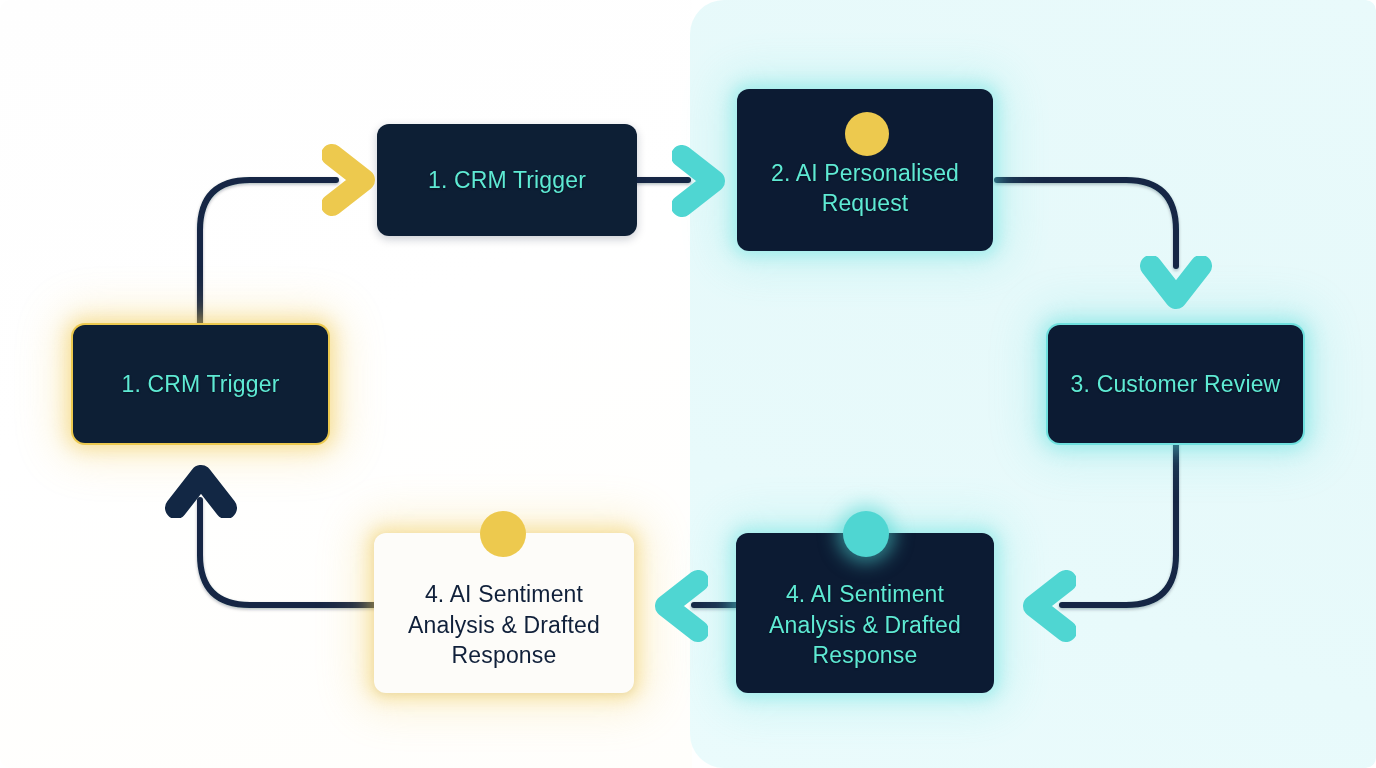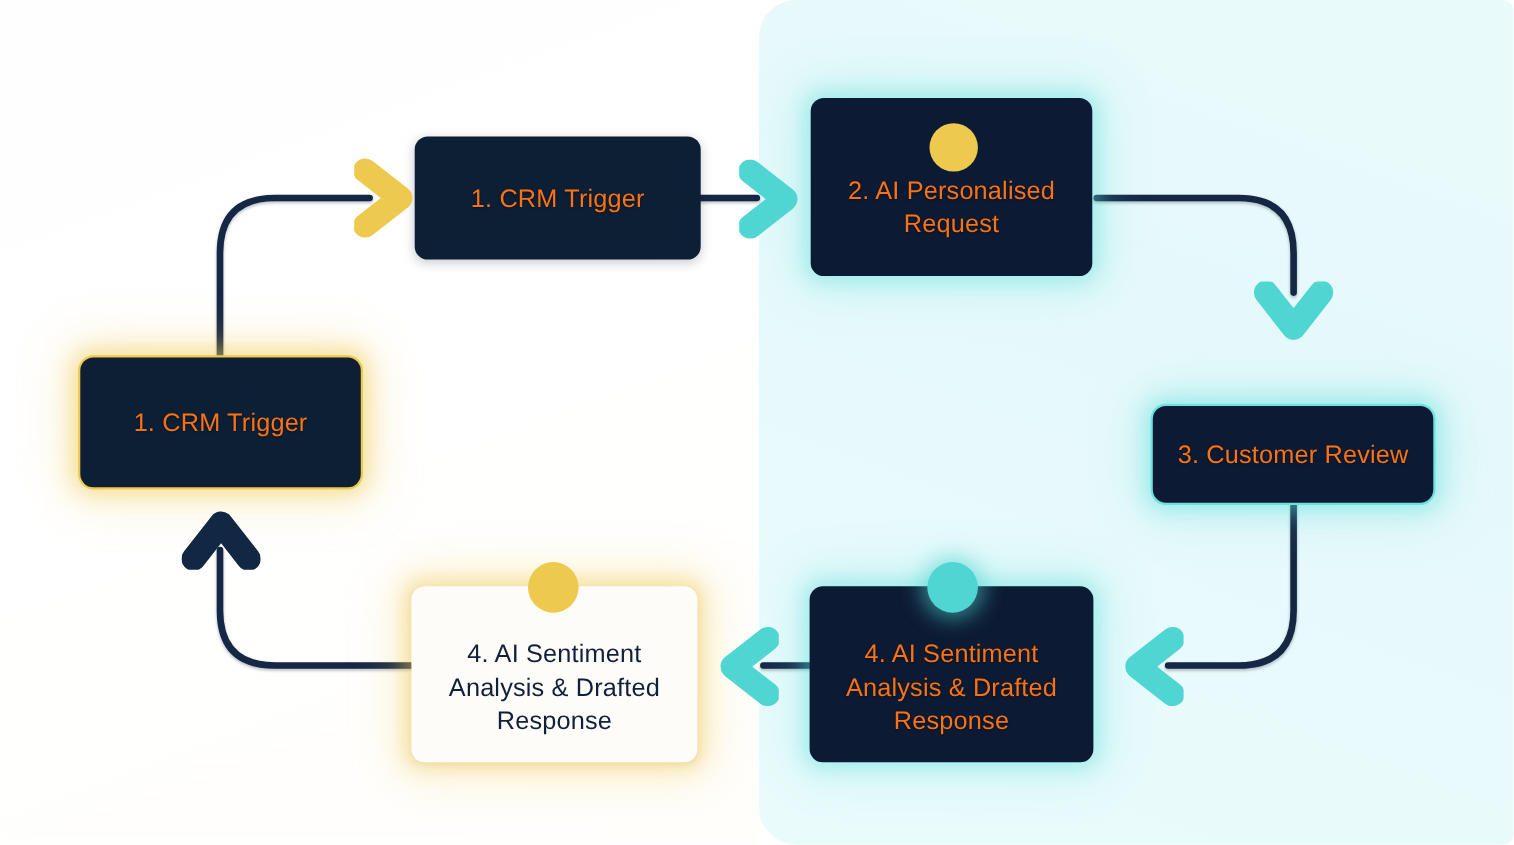--- a/index.html
+++ b/index.html
@@ -48,21 +48,21 @@
     justify-content: center;
     text-align: center;
     padding: 10px 16px;
     font-size: 23px;
     line-height: 1.32;
     letter-spacing: 0.15px;
     z-index: 5;
   }
   .node.dark {
     background: #0d1f35;
-    color: #f97316;
+    color: #5eead4;
     text-shadow: 0 1px 2px rgba(0,0,0,0.45);
   }
   .node.dark.deep {
     background: #0c1b33;
   }
   .node.light {
     background: #fdfcf9;
     color: #10203a;
   }
   
@@ -162,21 +162,21 @@
 
   <div class="node dark glow-plain" style="left:377px;top:124px;width:260px;height:112px;">
     <span>1. CRM Trigger</span>
   </div>
 
   <div class="node dark deep glow-cyan-soft" style="left:737px;top:89px;width:256px;height:162px;padding-top:46px;">
     <span>2. AI Personalised Request</span>
   </div>
   <div class="dot yellow" style="left:845px;top:112px;width:44px;height:44px;"></div>
 
-  <div class="node dark deep glow-cyan" style="left:1048px;top:325px;width:255px;height:88px;margin-top:44px;">
+  <div class="node dark deep glow-cyan" style="left:1048px;top:325px;width:255px;height:118px;">
     <span>3. Customer Review</span>
   </div>
 
   <div class="node dark deep glow-cyan-soft" style="left:736px;top:533px;width:258px;height:160px;padding-top:34px;">
     <span>4. AI Sentiment Analysis &amp; Drafted Response</span>
   </div>
   <div class="dot cyan" style="left:843px;top:511px;width:46px;height:46px;"></div>
 
   <div class="node light glow-yellow-soft" style="left:374px;top:533px;width:260px;height:160px;padding-top:34px;">
     <span>4. AI Sentiment Analysis &amp; Drafted Response</span>

